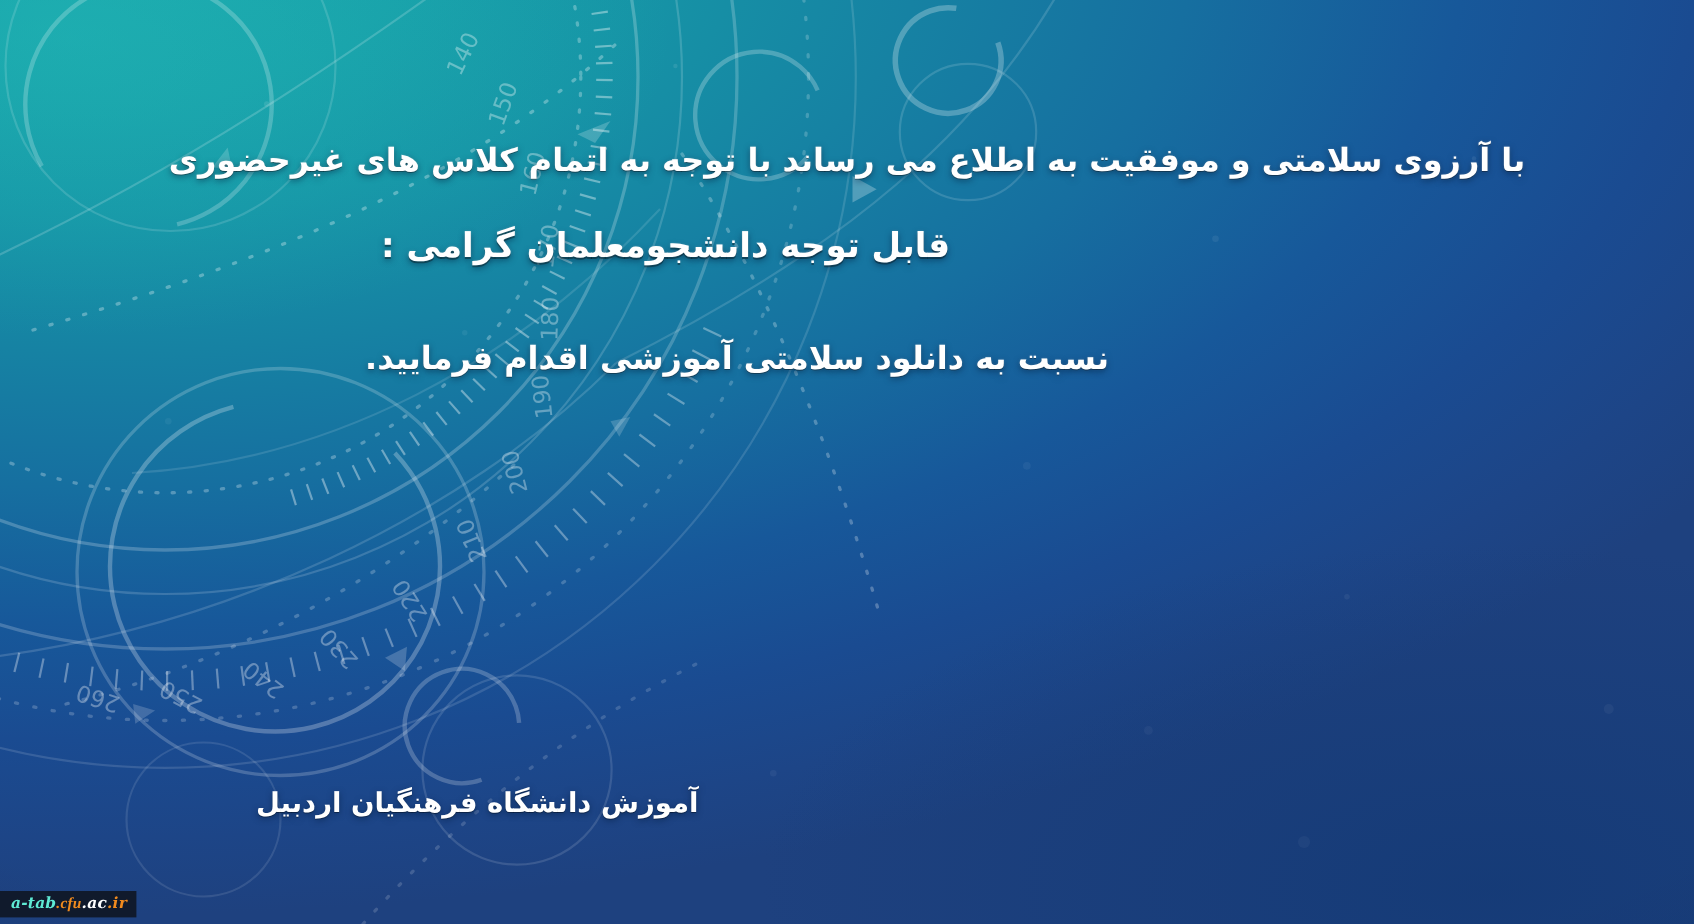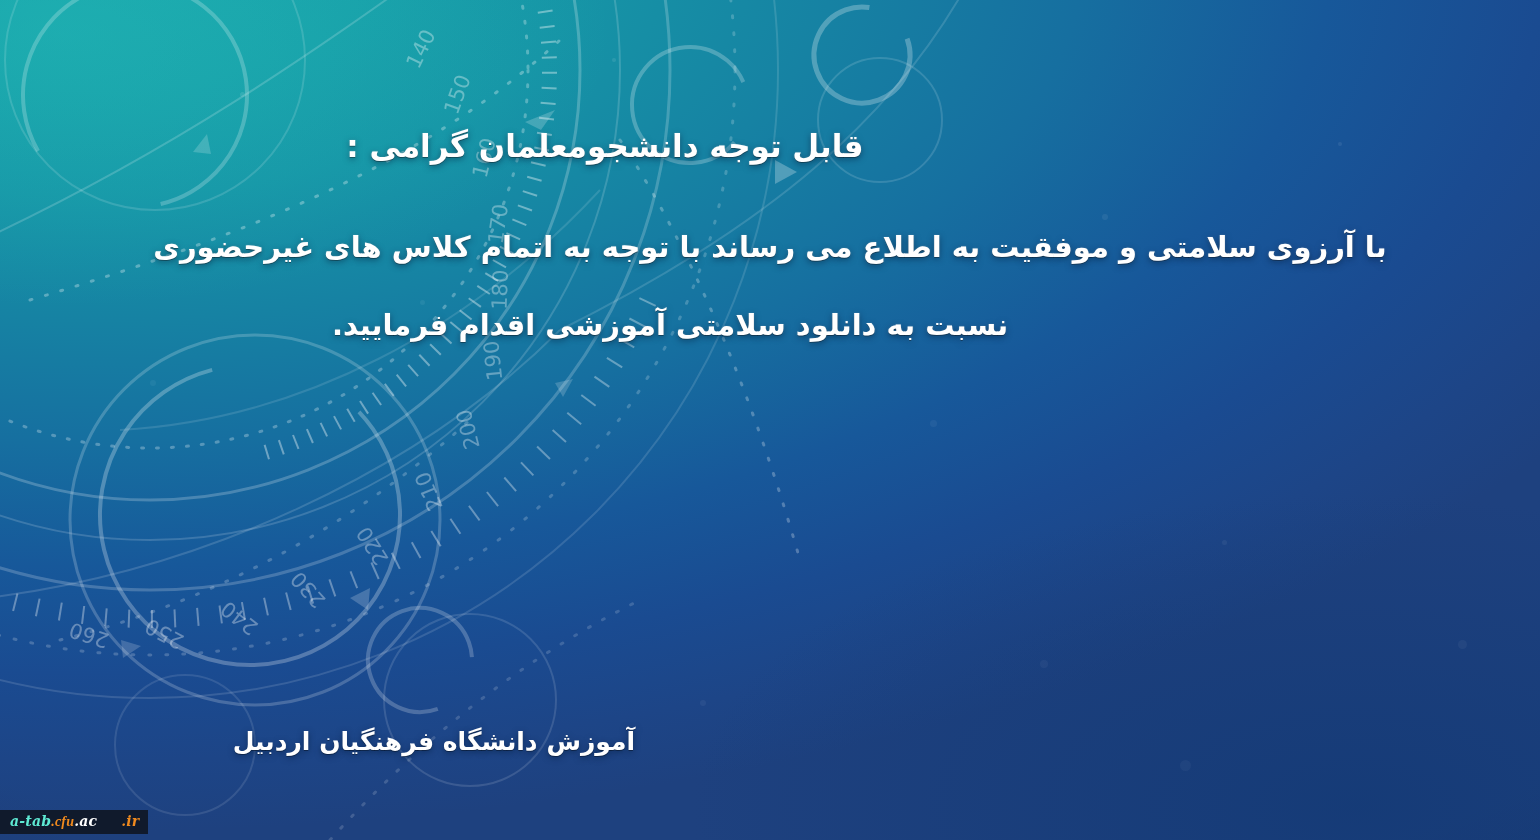--- a/index.html
+++ b/index.html
@@ -75,21 +75,21 @@
   .l-body{
     font-size:29px;
     margin:0 0 44px 0;
   }
   .l-body.b3{ margin-bottom:46px; }
   .l-body.b4{
     padding-right:200px;
   }
   .l-sign{
     position:absolute;
-    bottom:84px;
+    bottom:96px;
     right:905px;
     font-size:25px;
     font-weight:bold;
     color:#ffffff;
     text-shadow:0 1px 0 rgba(0,0,0,.35),0 2px 6px rgba(2,28,58,.55);
     white-space:nowrap;
   }
 
   
   .watermark{
@@ -103,21 +103,21 @@
     font-style:italic;
     font-weight:bold;
     font-size:14px;
     line-height:1;
     letter-spacing:.2px;
     white-space:nowrap;
   }
   .wm-a{color:#5eead4;}
   .wm-b{color:#f08a1e;font-family:Liberation Serif, serif;}
   .wm-c{color:#ffffff;}
-  .wm-d{color:#f08a1e;margin-left:24px;}
+  .wm-d{color:#f08a1e;}
 </style>
 </head>
 <body>
 
 <div id="slide">
 
   <div class="bg-base"></div>
   <div class="bg-tint-a"></div>
   <div class="bg-tint-b"></div>
 
@@ -318,22 +318,22 @@
   <div class="speck" style="left:1458px;top:640px;width:9px;height:9px;opacity:.14;"></div>
   <div class="speck" style="left:700px;top:700px;width:6px;height:6px;opacity:.16;"></div>
   <div class="speck" style="left:420px;top:300px;width:5px;height:5px;opacity:.20;"></div>
   <div class="speck" style="left:1180px;top:760px;width:11px;height:11px;opacity:.12;"></div>
   <div class="speck" style="left:1040px;top:660px;width:8px;height:8px;opacity:.13;"></div>
   <div class="speck" style="left:150px;top:380px;width:6px;height:6px;opacity:.16;"></div>
 
   <div class="bg-vig"></div>
 
   <div class="content">
+    <div class="line l-body">با آرزوی سلامتی و موفقیت به اطلاع می رساند با توجه به اتمام کلاس های غیرحضوری</div>
     <div class="line l-title">قابل توجه دانشجومعلمان گرامی :</div>
-    <div class="line l-body">با آرزوی سلامتی و موفقیت به اطلاع می رساند با توجه به اتمام کلاس های غیرحضوری</div>
     <div class="line l-body b4">نسبت به دانلود سلامتی آموزشی اقدام فرمایید.</div>
   </div>
 
   <div class="l-sign">آموزش دانشگاه فرهنگیان اردبیل</div>
 
   <div class="watermark">
     <span class="wm-a">a-tab</span><span class="wm-b">.cfu</span><span class="wm-c">.ac</span><span class="wm-d">.ir</span>
   </div>
 
 </div>

